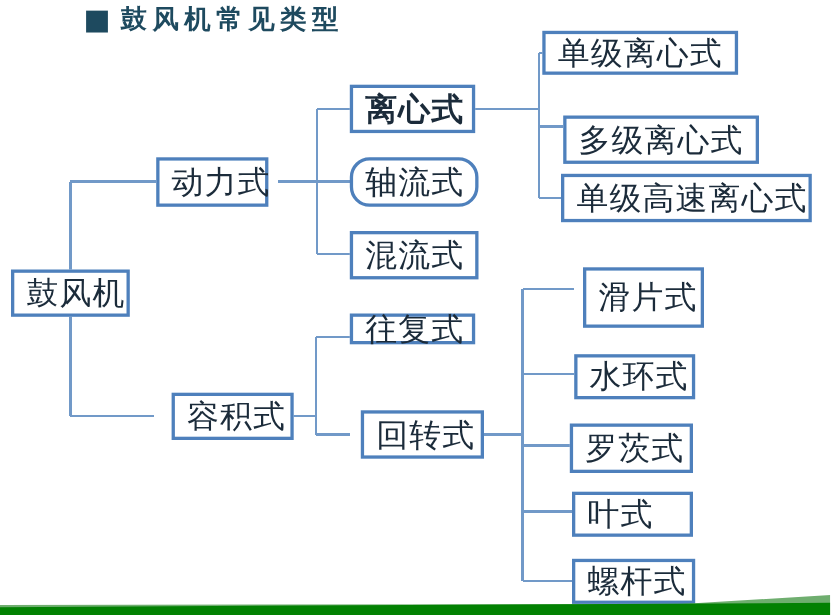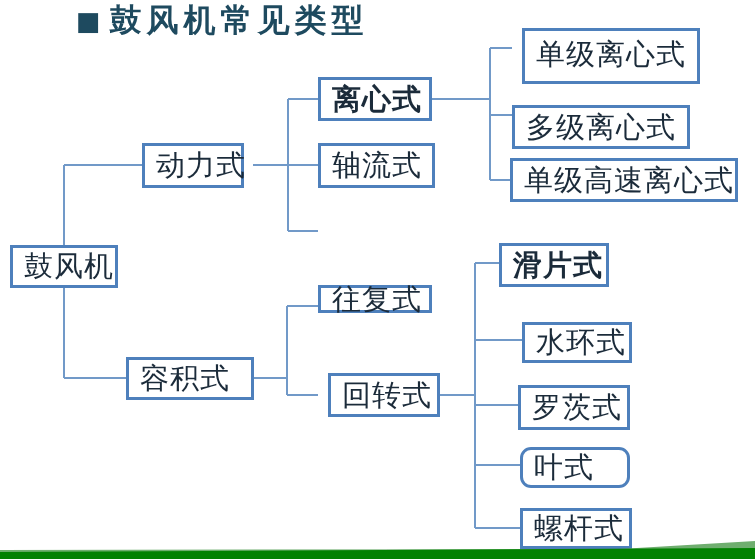--- a/index.html
+++ b/index.html
@@ -20,21 +20,21 @@
     gap: 9px;
     color: var(--title_text, #1E4A5F);
     font-weight: bold;
   }
   .title .bullet {
     font-size: 26px;
     line-height: 1;
     transform: translateY(1px);
   }
   .title .title-text {
-    font-size: 32px;
+    font-size: 24px;
     letter-spacing: 5px;
     line-height: 1;
     white-space: nowrap;
   }
   svg.connectors {
     position: absolute;
     left: 0; top: 0;
   }
   svg.connectors line {
     stroke: var(--connector, #7199C8);
@@ -97,36 +97,37 @@
   </svg>
 
   <div class="title">
     <span class="bullet">■</span>
     <span class="title-text">鼓风机常见类型</span>
   </div>
 
   <div class="node" style="left:10px;  top:245px; width:108px; height:43px;text-align:center;">鼓风机</div>
 
   <div class="node" style="left:142px; top:143px; width:102px; height:45px;">动力式</div>
-  <div class="node" style="left:126px; top:357px; width:128px; height:43px;">容积式</div>
+  <div class="node" style="left:156px; top:357px; width:111px; height:43px;">容积式</div>
 
   <div class="node" style="left:318px; top:77px;  width:114px; height:44px;font-weight:bold;">离心式</div>
-  <div class="node" style="left:318px; top:143px; width:117px; height:45px;">轴流式</div>
+  <div class="node" style="left:318px; top:143px; width:117px; height:45px;border-radius:18px;">轴流式</div>
+  <div class="node" style="left:318px; top:210px; width:117px; height:44px;">混流式</div>
 
-  <div class="node" style="left:522px; top:28px;  width:178px; height:56px;font-family:Liberation Mono, monospace;">单级离心式</div>
+  <div class="node" style="left:493px; top:28px;  width:178px; height:40px;">单级离心式</div>
   <div class="node" style="left:512px; top:93px;  width:178px; height:44px;margin-top:12px;">多级离心式</div>
   <div class="node" style="left:510px; top:158px; width:228px; height:44px;">单级高速离心式</div>
 
   <div class="node" style="left:318px; top:285px; width:114px; height:28px;">往复式</div>
   <div class="node" style="left:328px; top:373px; width:112px; height:44px;">回转式</div>
 
-  <div class="node" style="left:499px; top:243px; width:110px; height:44px;font-weight:bold;">滑片式</div>
+  <div class="node" style="left:530px; top:243px; width:110px; height:55px;">滑片式</div>
   <div class="node" style="left:522px; top:322px; width:110px; height:41px;">水环式</div>
   <div class="node" style="left:518px; top:385px; width:112px; height:45px;">罗茨式</div>
-  <div class="node" style="left:520px; top:447px; width:110px; height:41px;border-radius:11px;">叶式</div>
+  <div class="node" style="left:520px; top:447px; width:110px; height:41px;">叶式</div>
   <div class="node" style="left:520px; top:508px; width:112px; height:41px;">螺杆式</div>
 
   <svg class="footer-swoosh" width="755" height="26">
     <polygon points="0,17 620,16 755,8 755,26 0,26" fill="#6FAE6F"></polygon>
     <polygon points="0,19 755,15 755,26 0,26" fill="#028102"></polygon>
   </svg>
 
 </div>
 
 </body></html>

